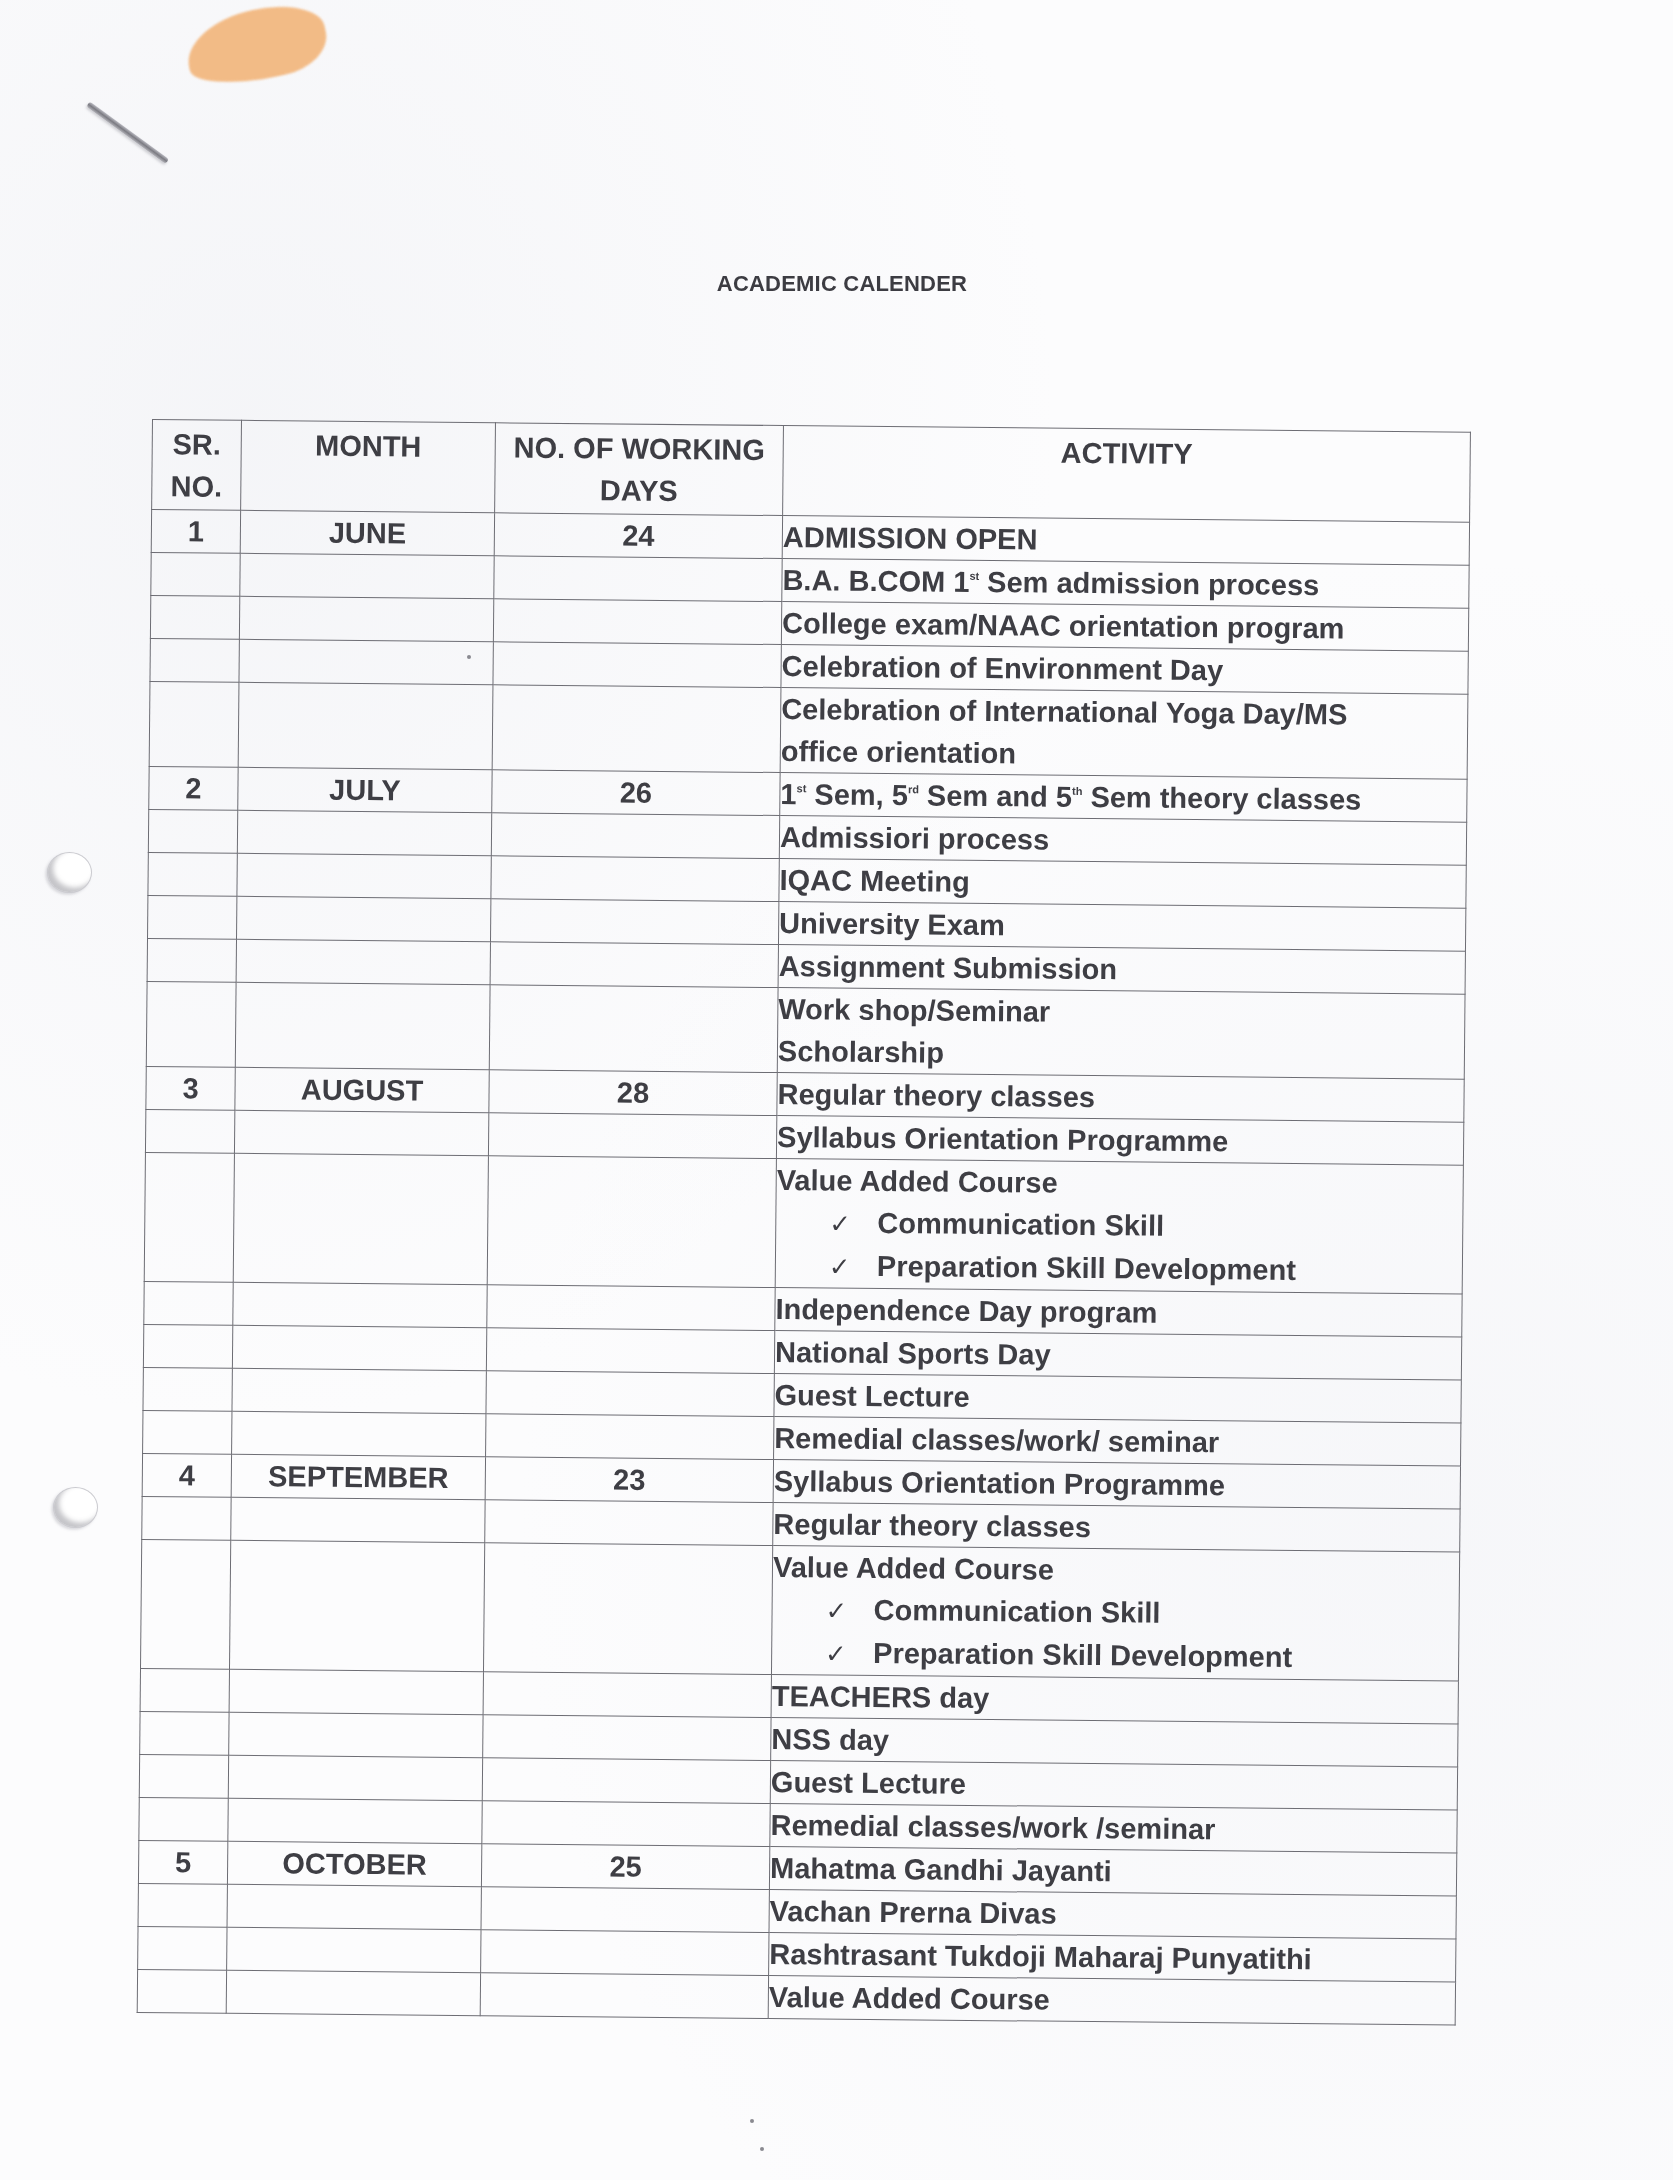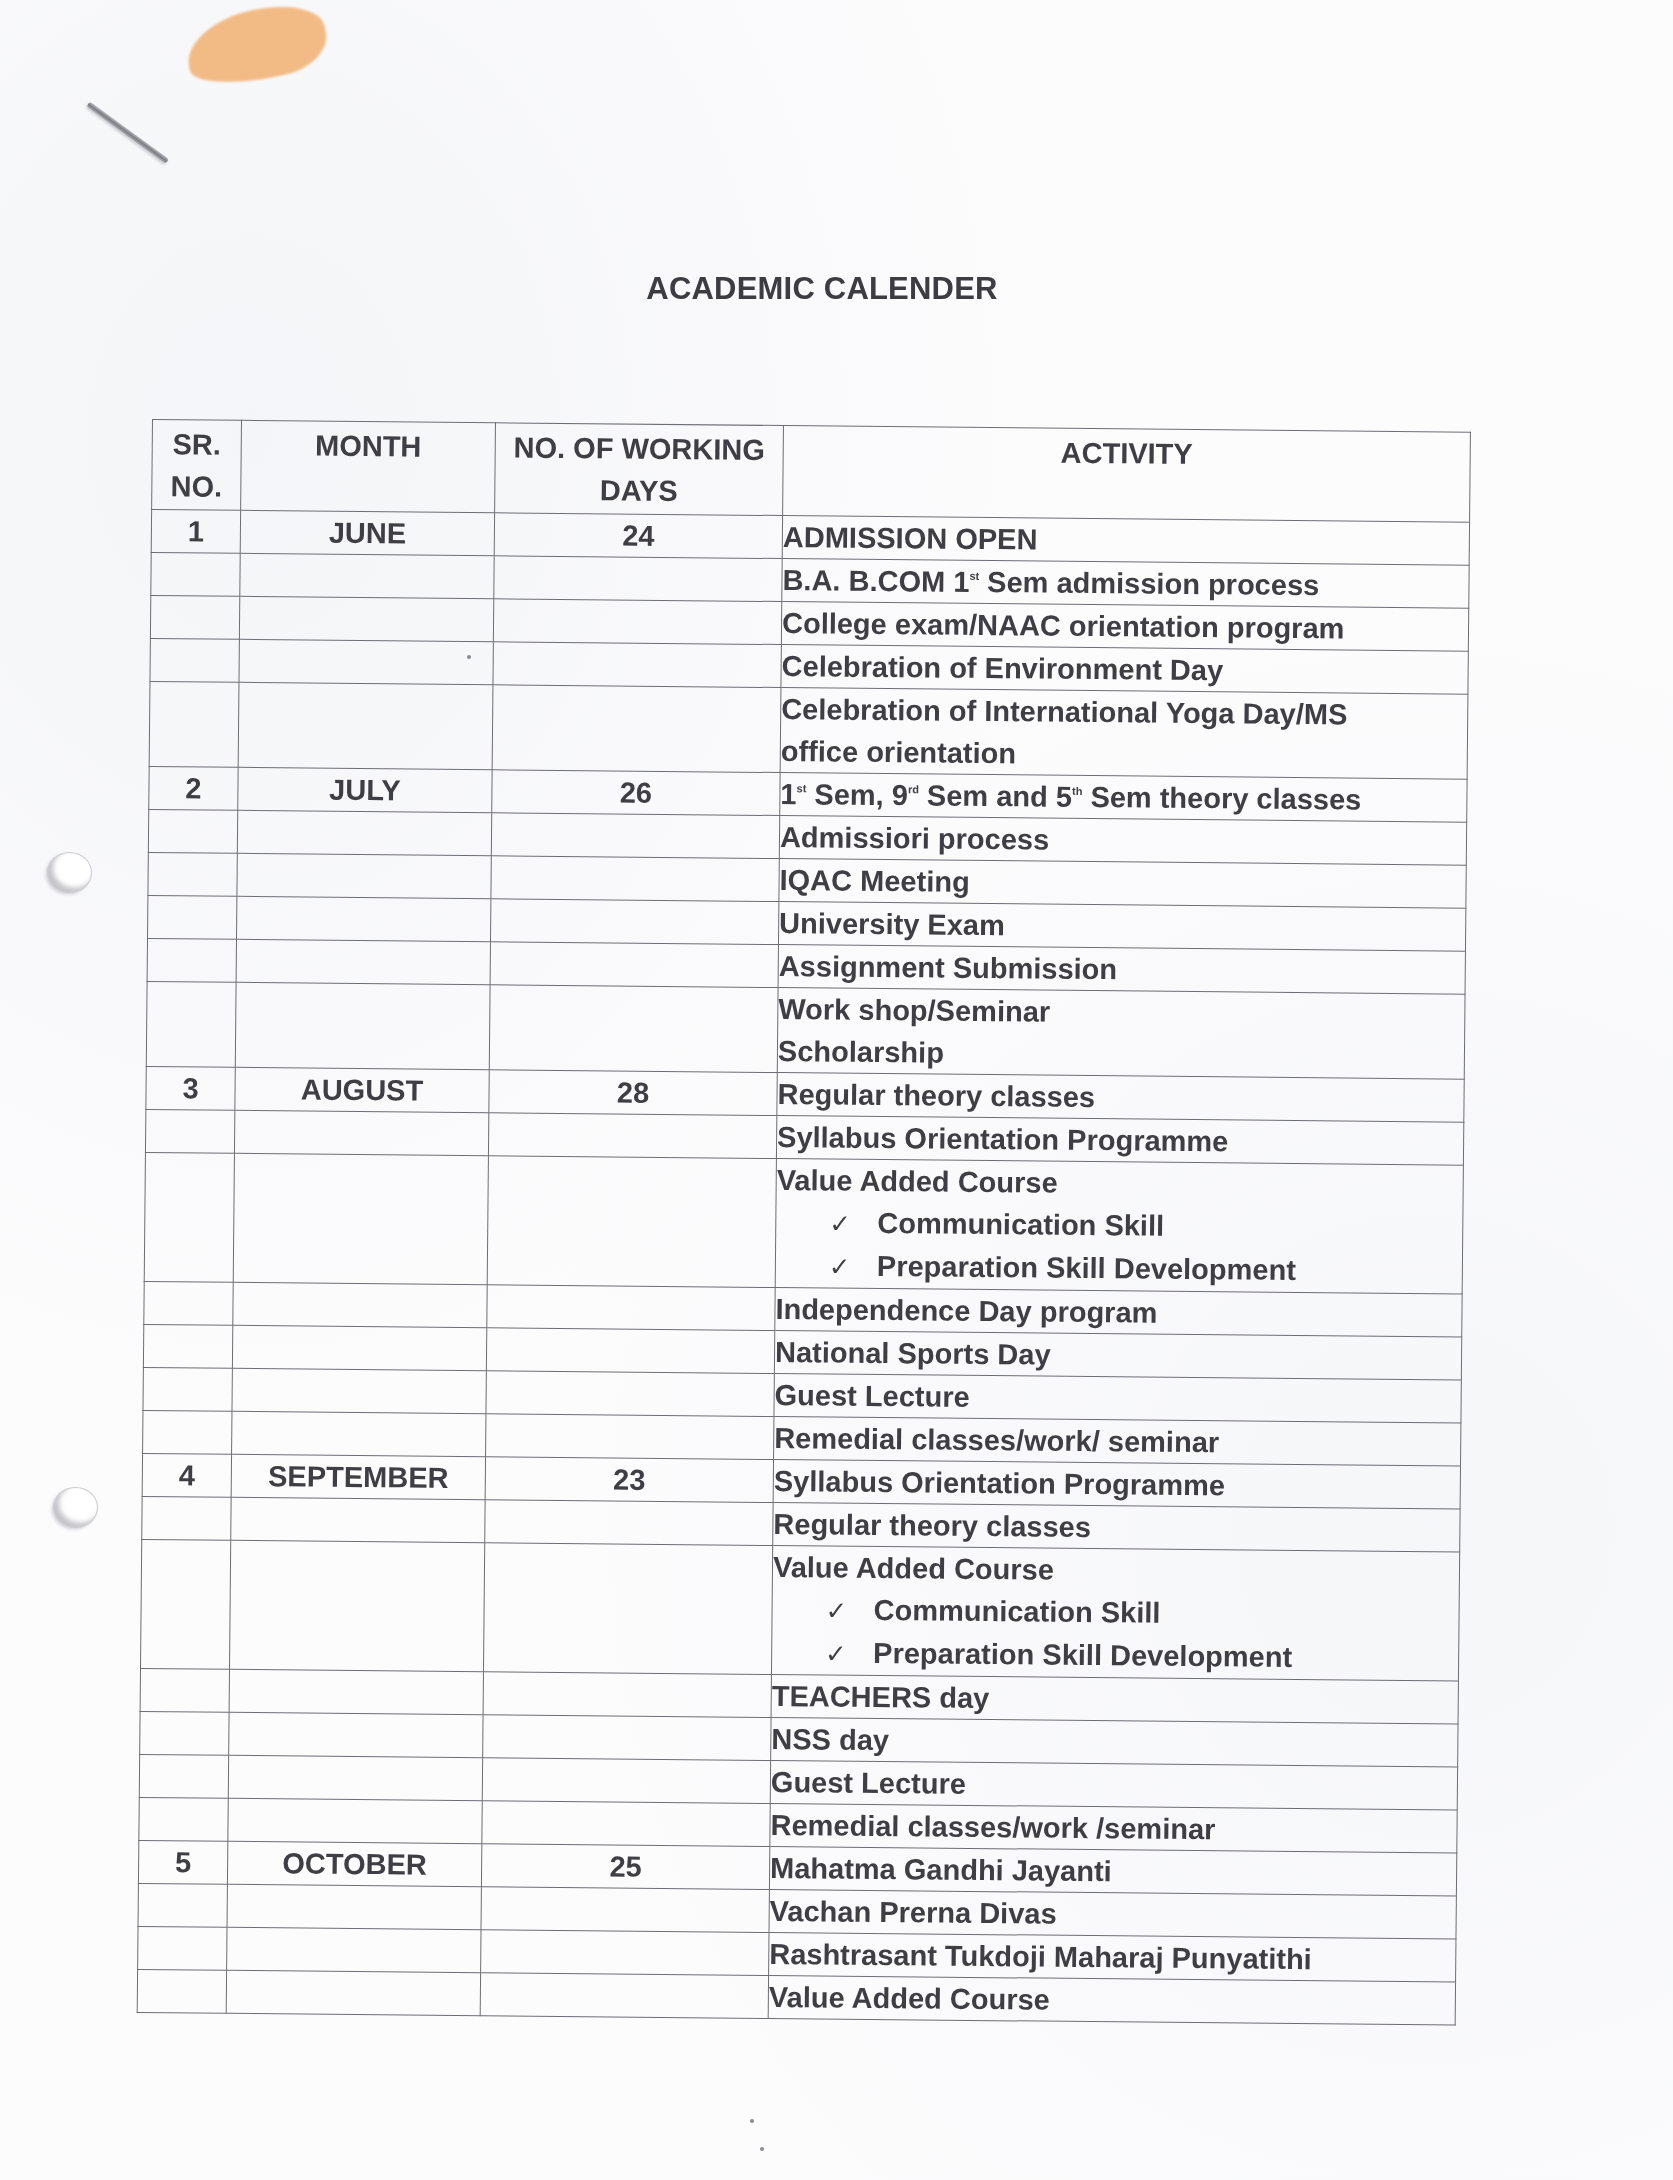--- a/index.html
+++ b/index.html
@@ -59,21 +59,21 @@
     
     .title {
       position: absolute;
       left: 0; width: 1644px;
       text-align: center;
       font-weight: bold;
       color: #3c3c42;
       letter-spacing: 0.2px;
     }
     .title-college { top: 189px; font-size: 33px; }
-    .title-calendar { top: 271px; font-size: 31px; }
+    .title-calendar { top: 271px; font-size: 22px; margin-left: 20px; }
     .title-year { top: 349px; font-size: 33px; }
 
     
     .table-wrap {
       position: absolute;
       left: 152px;
       top: 419px;
       width: 1318px;
       transform: rotate(0.55deg);
       transform-origin: left top;
@@ -185,21 +185,21 @@
             <td class="center"></td>
             <td class="act">
               <div>Celebration of International Yoga Day/MS</div>
               <div>office orientation</div>
             </td>
           </tr>
           <tr>
             <td class="center">2</td>
             <td class="center">JULY</td>
             <td class="center">26</td>
-            <td class="act"><span>1</span><sup>st</sup><span> Sem, 9</span><sup>rd</sup><span> Sem and 5</span><sup>th</sup><span> Sem theory classes</span></td>
+            <td class="act"><span>1</span><sup>st</sup><span> Sem, 5</span><sup>rd</sup><span> Sem and 5</span><sup>th</sup><span> Sem theory classes</span></td>
           </tr>
           <tr>
             <td class="center"></td>
             <td class="center"></td>
             <td class="center"></td>
             <td class="act"><span>Admissiori process</span></td>
           </tr>
           <tr>
             <td class="center"></td>
             <td class="center"></td>

